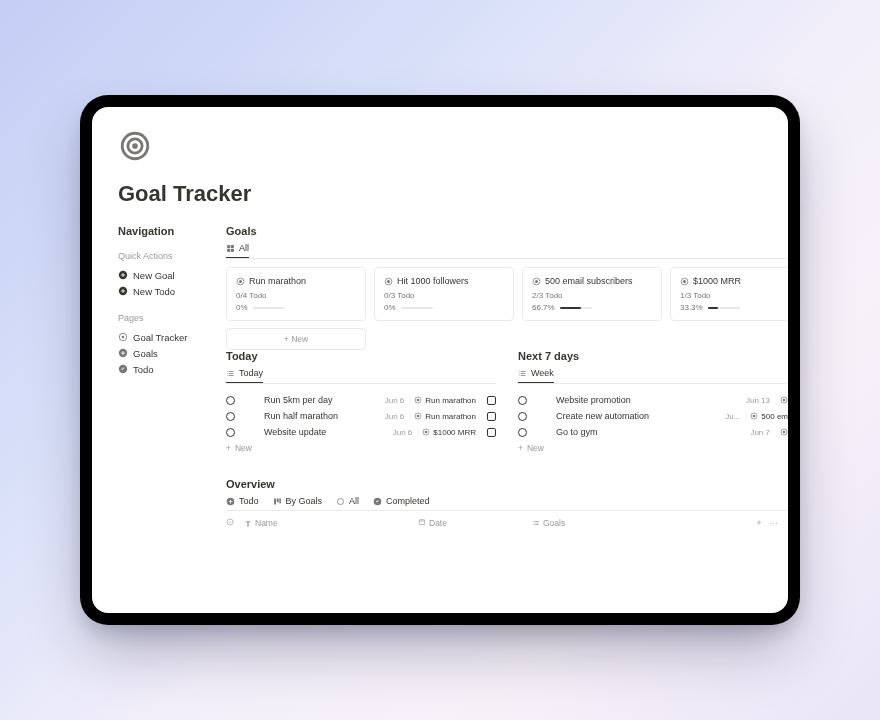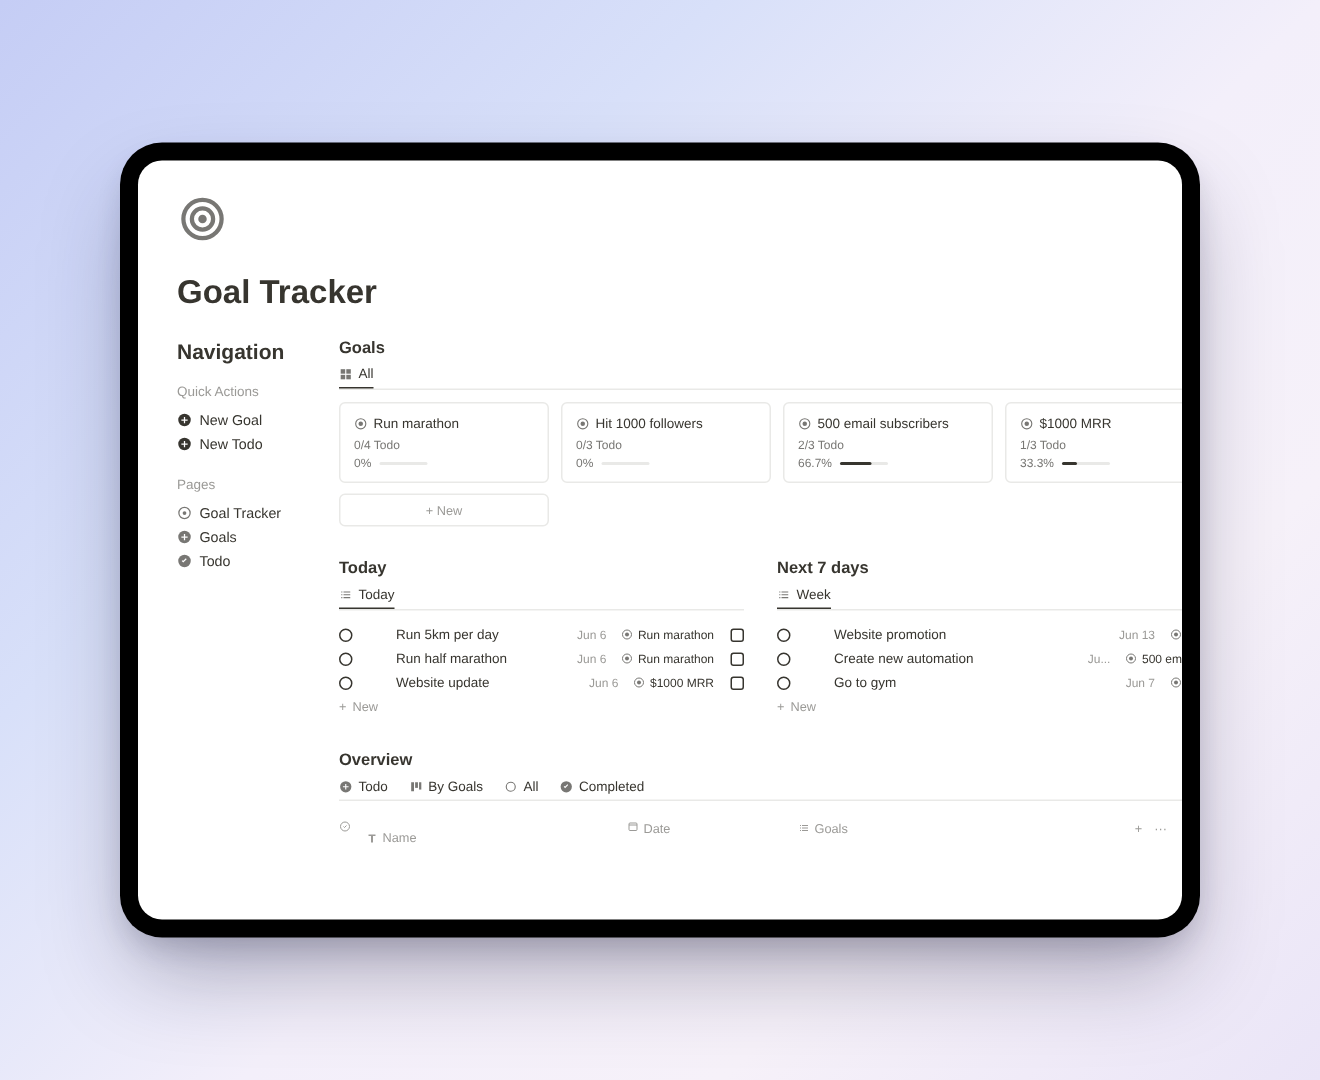--- a/index.html
+++ b/index.html
@@ -22,59 +22,59 @@
   background: #fff; border-radius: 16px;
   overflow: hidden;
   display: flex; flex-direction: column;
   padding: 22px 0 0 26px;
   color: #37352f;
 }
 .header-icon svg { width: 34px; height: 34px; fill: #787774; }
 .page-title { font-size: 22px; font-weight: 700; color: #37352f; margin-top: 14px; }
 .body { display: flex; margin-top: 18px; flex: 1; overflow: hidden; }
 .sidebar { width: 108px; flex-shrink: 0; }
-.section-h { font-size: 14px; font-weight: 600; color: #37352f; margin-bottom: 6px; }
+.section-h { font-size: 11px; font-weight: 600; color: #37352f; margin-bottom: 6px; }
 .sub-h { font-size: 9px; color: #9b9a97; margin-top: 14px; margin-bottom: 6px; }
 .side-item { display: flex; align-items: center; gap: 5px; font-size: 9.5px; color: #37352f; padding: 2.5px 0; cursor: pointer; }
 .side-item svg { width: 10px; height: 10px; fill: #37352f; flex-shrink: 0; }
 .side-item.pg svg { fill: #787774; }
 .main { flex: 1; overflow: hidden; }
 .block-h { font-size: 11px; font-weight: 600; color: #37352f; margin-bottom: 6px; }
 .tabs { display: flex; gap: 10px; border-bottom: 1px solid #e9e9e7; margin-bottom: 8px; }
 .tab { display: flex; align-items: center; gap: 4px; font-size: 9px; color: #37352f; padding-bottom: 4px; cursor: pointer; }
 .tab.active { border-bottom: 1.5px solid #37352f; font-weight: 500; }
 .tab svg { width: 9px; height: 9px; fill: #787774; }
 .goals-row { display: flex; gap: 8px; overflow: hidden; }
 .goal-card { width: 140px; flex-shrink: 0; border: 1px solid #e9e9e7; border-radius: 4px; padding: 8px 9px; background: #fff; cursor: pointer; }
 .goal-t { display: flex; align-items: center; gap: 4px; font-size: 9px; font-weight: 500; color: #37352f; margin-bottom: 5px; }
 .goal-t svg { width: 9px; height: 9px; fill: #787774; }
 .goal-sub { font-size: 8px; color: #787774; margin-bottom: 3px; }
 .goal-pct-row { display: flex; align-items: center; gap: 5px; }
 .goal-pct { font-size: 8px; color: #787774; }
 .bar { width: 32px; height: 2px; background: #e9e9e7; border-radius: 1px; position: relative; }
 .bar-fill { height: 100%; background: #37352f; border-radius: 1px; }
 .new-btn { width: 140px; border: 1px solid #e9e9e7; border-radius: 4px; padding: 5px; text-align: center; font-size: 8.5px; color: #9b9a97; margin-top: 7px; cursor: pointer; }
-.two-col { display: flex; gap: 22px; margin-top: 22px; overflow: hidden; }
+.two-col { display: flex; gap: 22px; overflow: hidden; }
 .col { flex: 1; min-width: 0; }
 .list-row { display: flex; align-items: center; gap: 5px; padding: 3px 0; font-size: 9px; cursor: pointer; }
 .list-row .circ { width: 9px; height: 9px; border: 1.3px solid #37352f; border-radius: 50%; flex-shrink: 0; }
 .list-row .name { flex: 1; color: #37352f; white-space: nowrap; overflow: hidden; text-overflow: ellipsis; padding-left: 24px; }
 .list-row .date { font-size: 8px; color: #9b9a97; margin-right: 5px; white-space: nowrap; }
 .list-row .tag { display: flex; align-items: center; gap: 3px; font-size: 8px; color: #37352f; max-width: 80px; white-space: nowrap; overflow: hidden; text-overflow: ellipsis; }
 .list-row .tag svg { width: 8px; height: 8px; fill: #787774; flex-shrink: 0; }
 .list-row .cb { width: 9px; height: 9px; border: 1px solid #37352f; border-radius: 2px; margin-left: 6px; flex-shrink: 0; }
 .list-new { display: flex; align-items: center; gap: 4px; font-size: 8.5px; color: #9b9a97; padding: 3px 0; cursor: pointer; }
 .overview { margin-top: 22px; }
 .ov-tabs { display: flex; gap: 14px; border-bottom: 1px solid #e9e9e7; padding-bottom: 4px; margin-bottom: 7px; }
 .ov-tab { display: flex; align-items: center; gap: 4px; font-size: 9px; color: #37352f; cursor: pointer; }
 .ov-tab.active { font-weight: 500; }
 .ov-tab svg { width: 9px; height: 9px; fill: #787774; }
 .ov-head { display: flex; align-items: center; font-size: 8.5px; color: #9b9a97; gap: 4px; }
 .ov-head .c1 { width: 14px; }
-.ov-head .c2 { width: 170px; display: flex; align-items: flex-end; gap: 3px; margin-top: 12px; }
+.ov-head .c2 { width: 170px; display: flex; align-items: flex-end; gap: 3px; }
 .ov-head .c3 { width: 110px; display: flex; gap: 3px; }
 .ov-head .c4 { width: 110px; display: flex; align-items: center; gap: 3px; }
 .ov-head svg { width: 8px; height: 8px; fill: #9b9a97; }
 .ov-plus { margin-left: auto; margin-right: 10px; display: flex; gap: 8px; }
 </style>
 </head>
 <body>
 
 <div class="tablet">
 <div class="screen">

